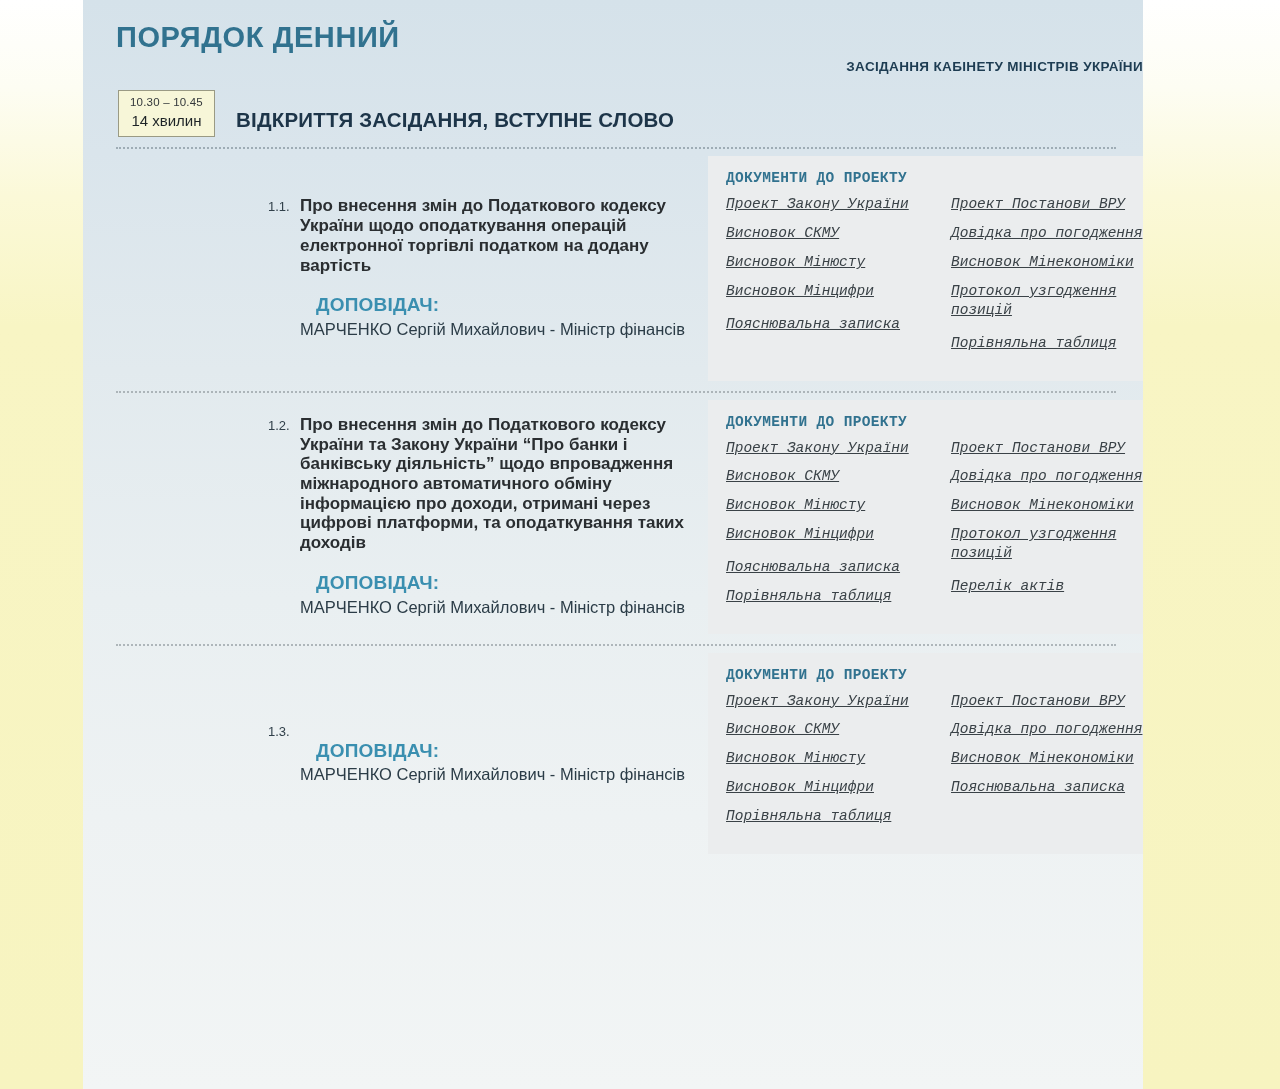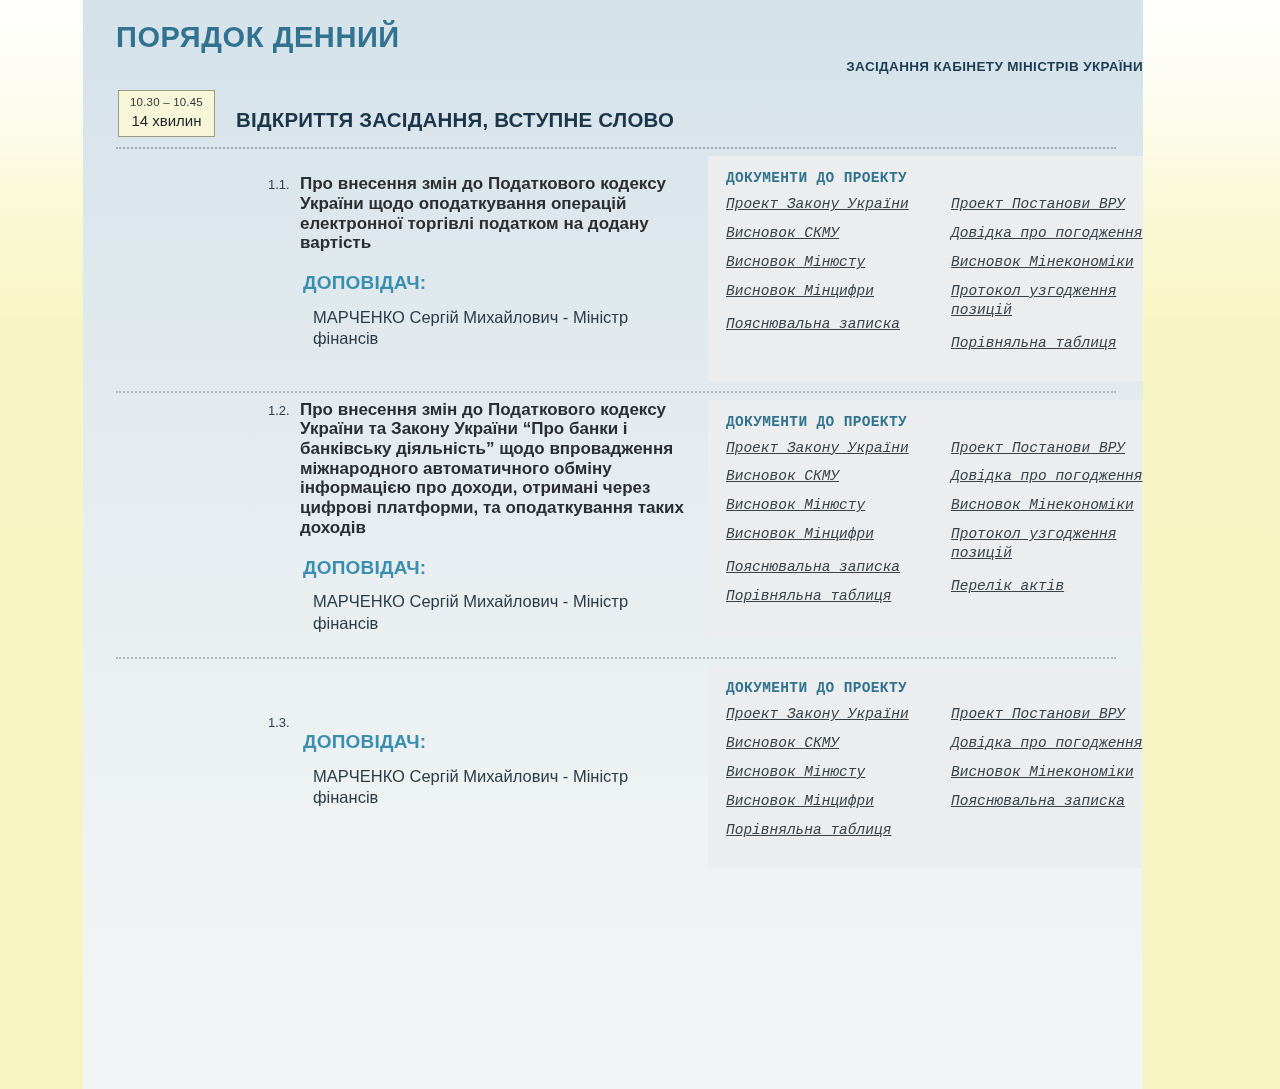--- a/index.html
+++ b/index.html
@@ -168,28 +168,28 @@
     font-weight: bold;
     color: #2a2e31;
     line-height: 1.16;
     margin: 0;
   }
   .reporter-label {
     font-size: 19px;
     font-weight: bold;
     color: #3a8fb0;
     letter-spacing: 0.2px;
-    margin: 20px 0 3px 3px;
+    margin: 20px 0 3px 16px;
     line-height: 1.1;
   }
   .reporter-name {
     font-size: 16.5px;
     color: #2b3c47;
     line-height: 1.3;
-    margin: 13px;
+    margin: 0;
   }
 
   
   .docs-panel {
     flex: 0 0 462px;
     width: 462px;
     background: #ebedee;
     padding: 14px 18px 18px 18px;
     box-sizing: border-box;
     align-self: flex-start;

